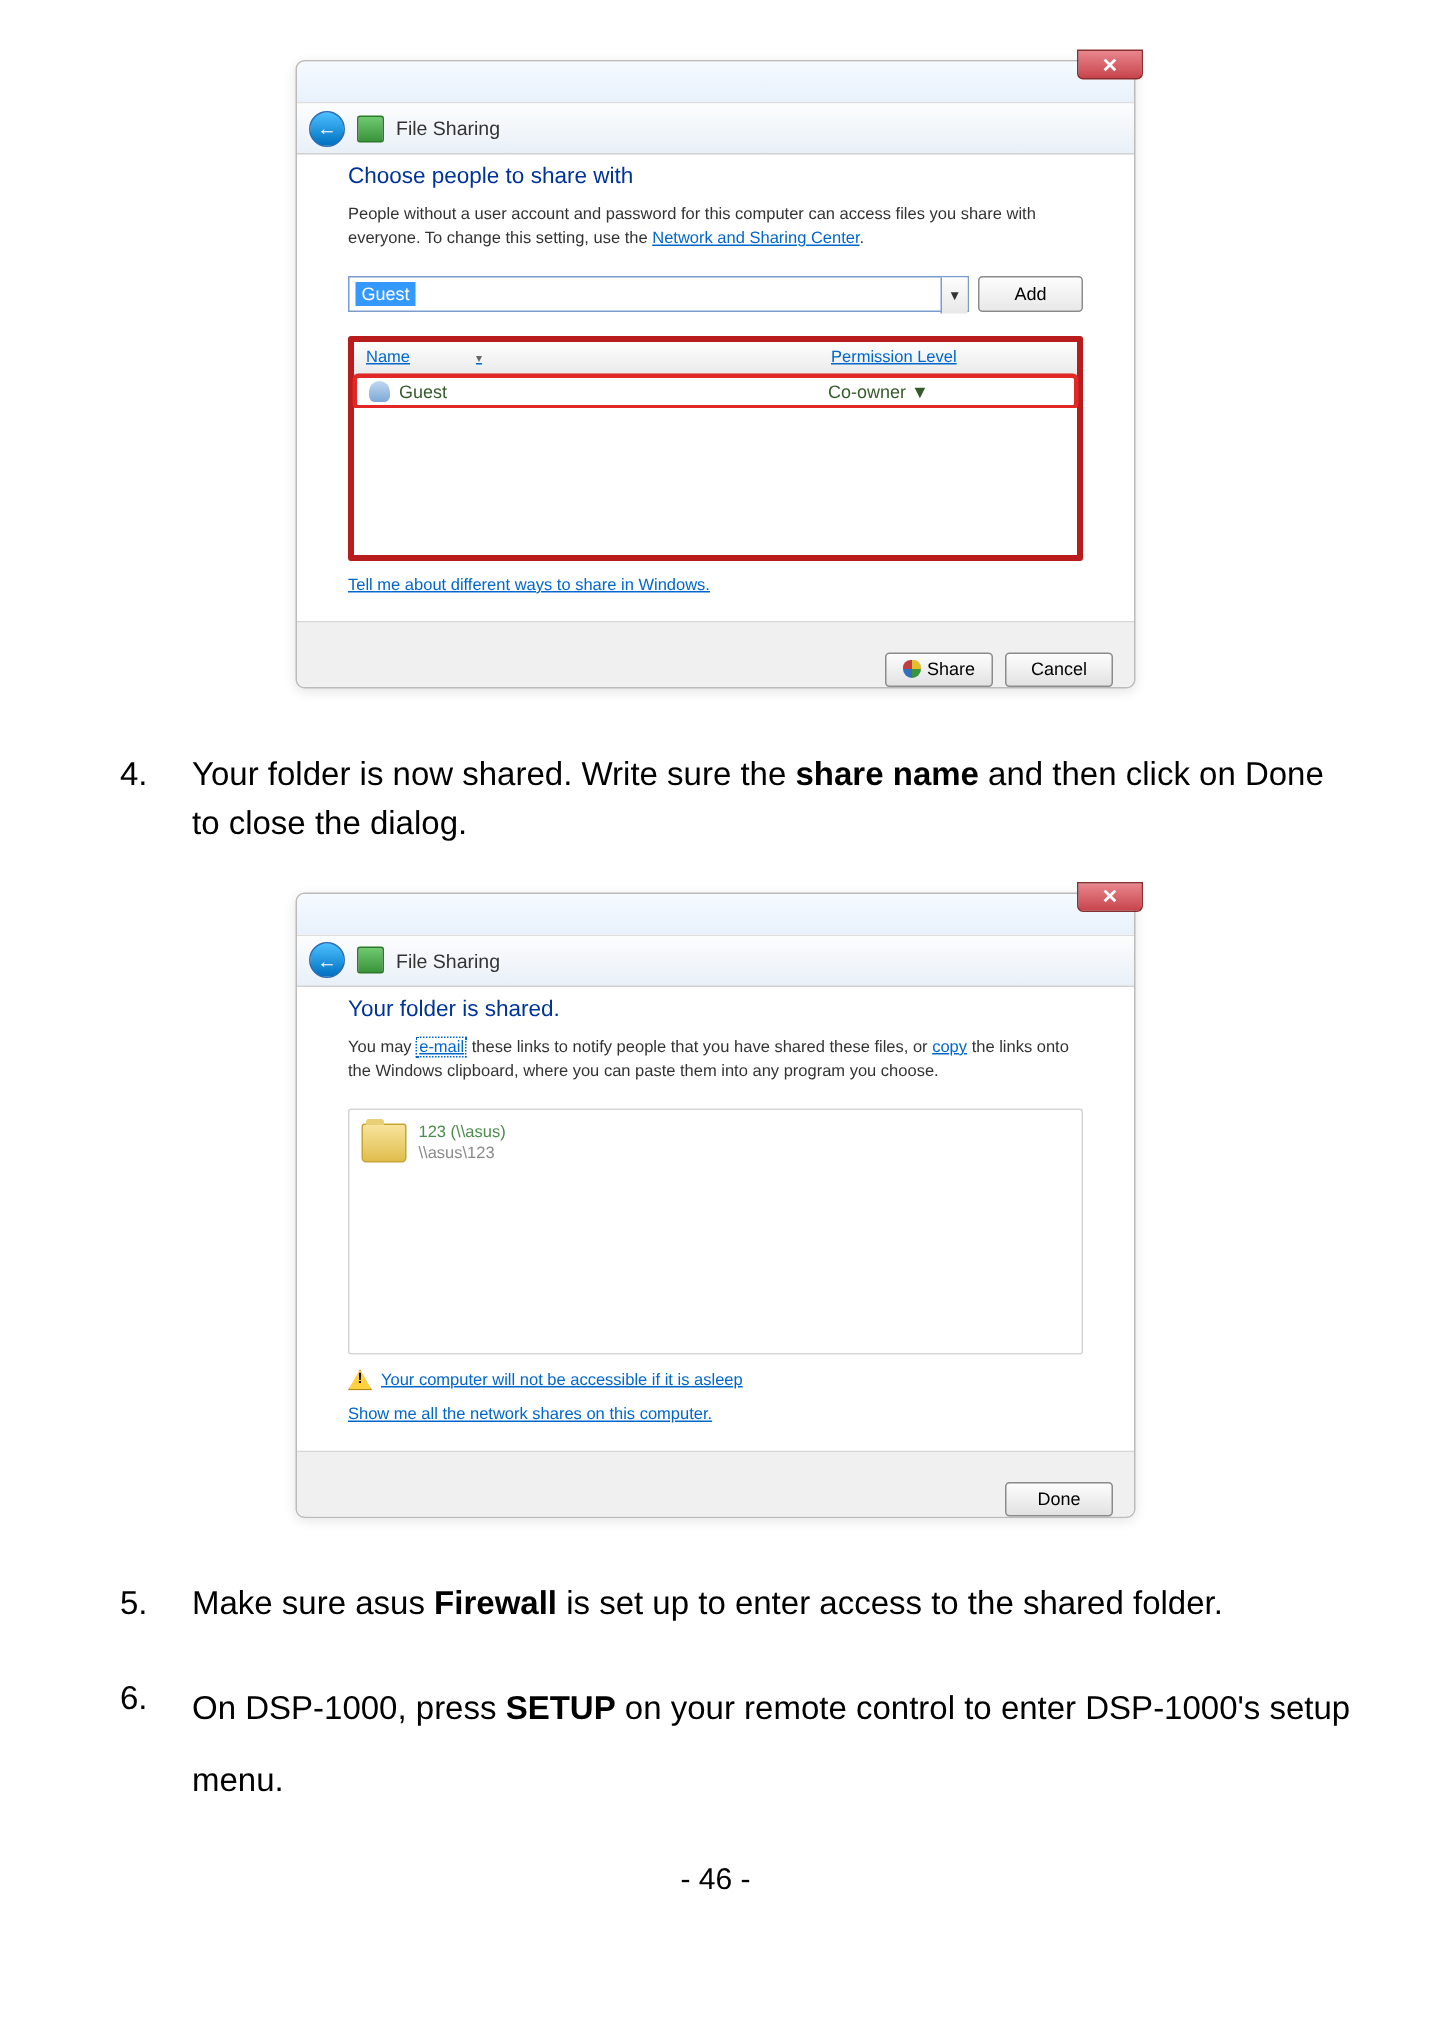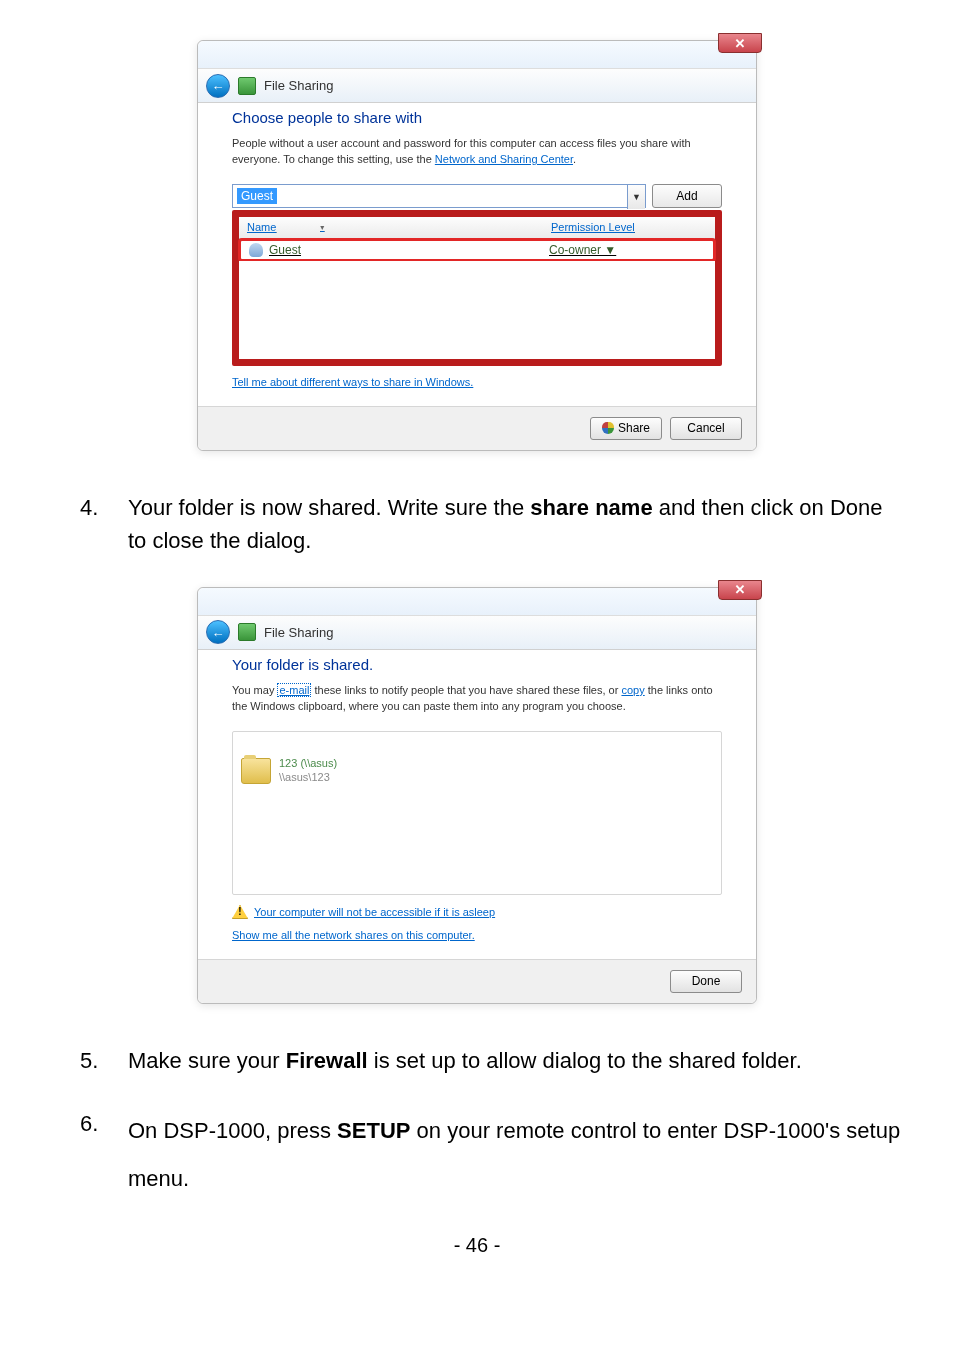--- a/index.html
+++ b/index.html
@@ -119,24 +119,23 @@
       height: 24px;
       border: 1px solid #8b8b8b;
       background: linear-gradient(to bottom, #fdfdfd, #e8e8e8);
       font-size: 12px;
       border-radius: 3px;
       display: flex;
       align-items: center;
       justify-content: center;
     }
     .perm-table {
-      border: 7px solid #b91c1c;
+      border: 4px solid #b91c1c;
       border-radius: 2px;
-      margin-top: 2px;
-      text-decoration: underline;
+      margin-top: 16px;
     }
     .perm-header {
       display: flex;
       background: linear-gradient(to bottom, #fdfdfd, #ebebeb);
       border-bottom: 1px solid #c5c5c5;
       font-size: 11px;
       color: #0066cc;
       text-decoration: underline;
       height: 22px;
       align-items: center;
@@ -174,21 +173,21 @@
       margin-top: 10px;
       display: inline-block;
     }
     .dialog-footer {
       height: 44px;
       background: #f0f0f0;
       border-top: 1px solid #d6d6d6;
       border-radius: 0 0 6px 6px;
       display: flex;
       justify-content: flex-end;
-      align-items: center;
+      align-items: flex-end;
       padding: 0 14px;
       gap: 8px;
     }
     .btn {
       height: 23px;
       min-width: 72px;
       border: 1px solid #8b8b8b;
       background: linear-gradient(to bottom, #fdfdfd, #e2e2e2);
       font-size: 12px;
       border-radius: 3px;
@@ -208,22 +207,21 @@
     .share-list {
       border: 1px solid #d6d6d6;
       border-radius: 2px;
       height: 164px;
       padding: 8px;
       margin-top: 10px;
     }
     .share-item {
       display: flex;
       gap: 8px;
-      align-items: flex-end;
-      margin-top: 16px;
+      align-items: center;
     }
     .folder-icon {
       width: 30px;
       height: 26px;
       background: linear-gradient(to bottom, #f8e39c, #e0be4c);
       border: 1px solid #c5a535;
       border-radius: 2px 2px 3px 3px;
       position: relative;
     }
     .folder-icon:before {
@@ -352,21 +350,21 @@
       <a class="link-standalone">Show me all the network shares on this computer.</a>
     </div>
     <div class="dialog-footer">
       <div class="btn">Done</div>
     </div>
   </div>
 
   <div class="step">
     <div class="num">5.</div>
     <div class="body">
-      <span>Make sure your </span><strong>Firewall</strong><span> is set up to allow dialog to the shared folder.</span>
+      <span>Make sure asus </span><strong>Firewall</strong><span> is set up to enter access to the shared folder.</span>
     </div>
   </div>
 
   <div class="step">
     <div class="num">6.</div>
     <div class="body" style="line-height:2.2;">
       <span>On DSP-1000, press </span><strong>SETUP</strong><span> on your remote control to enter DSP-1000's setup menu.</span>
     </div>
   </div>
 

